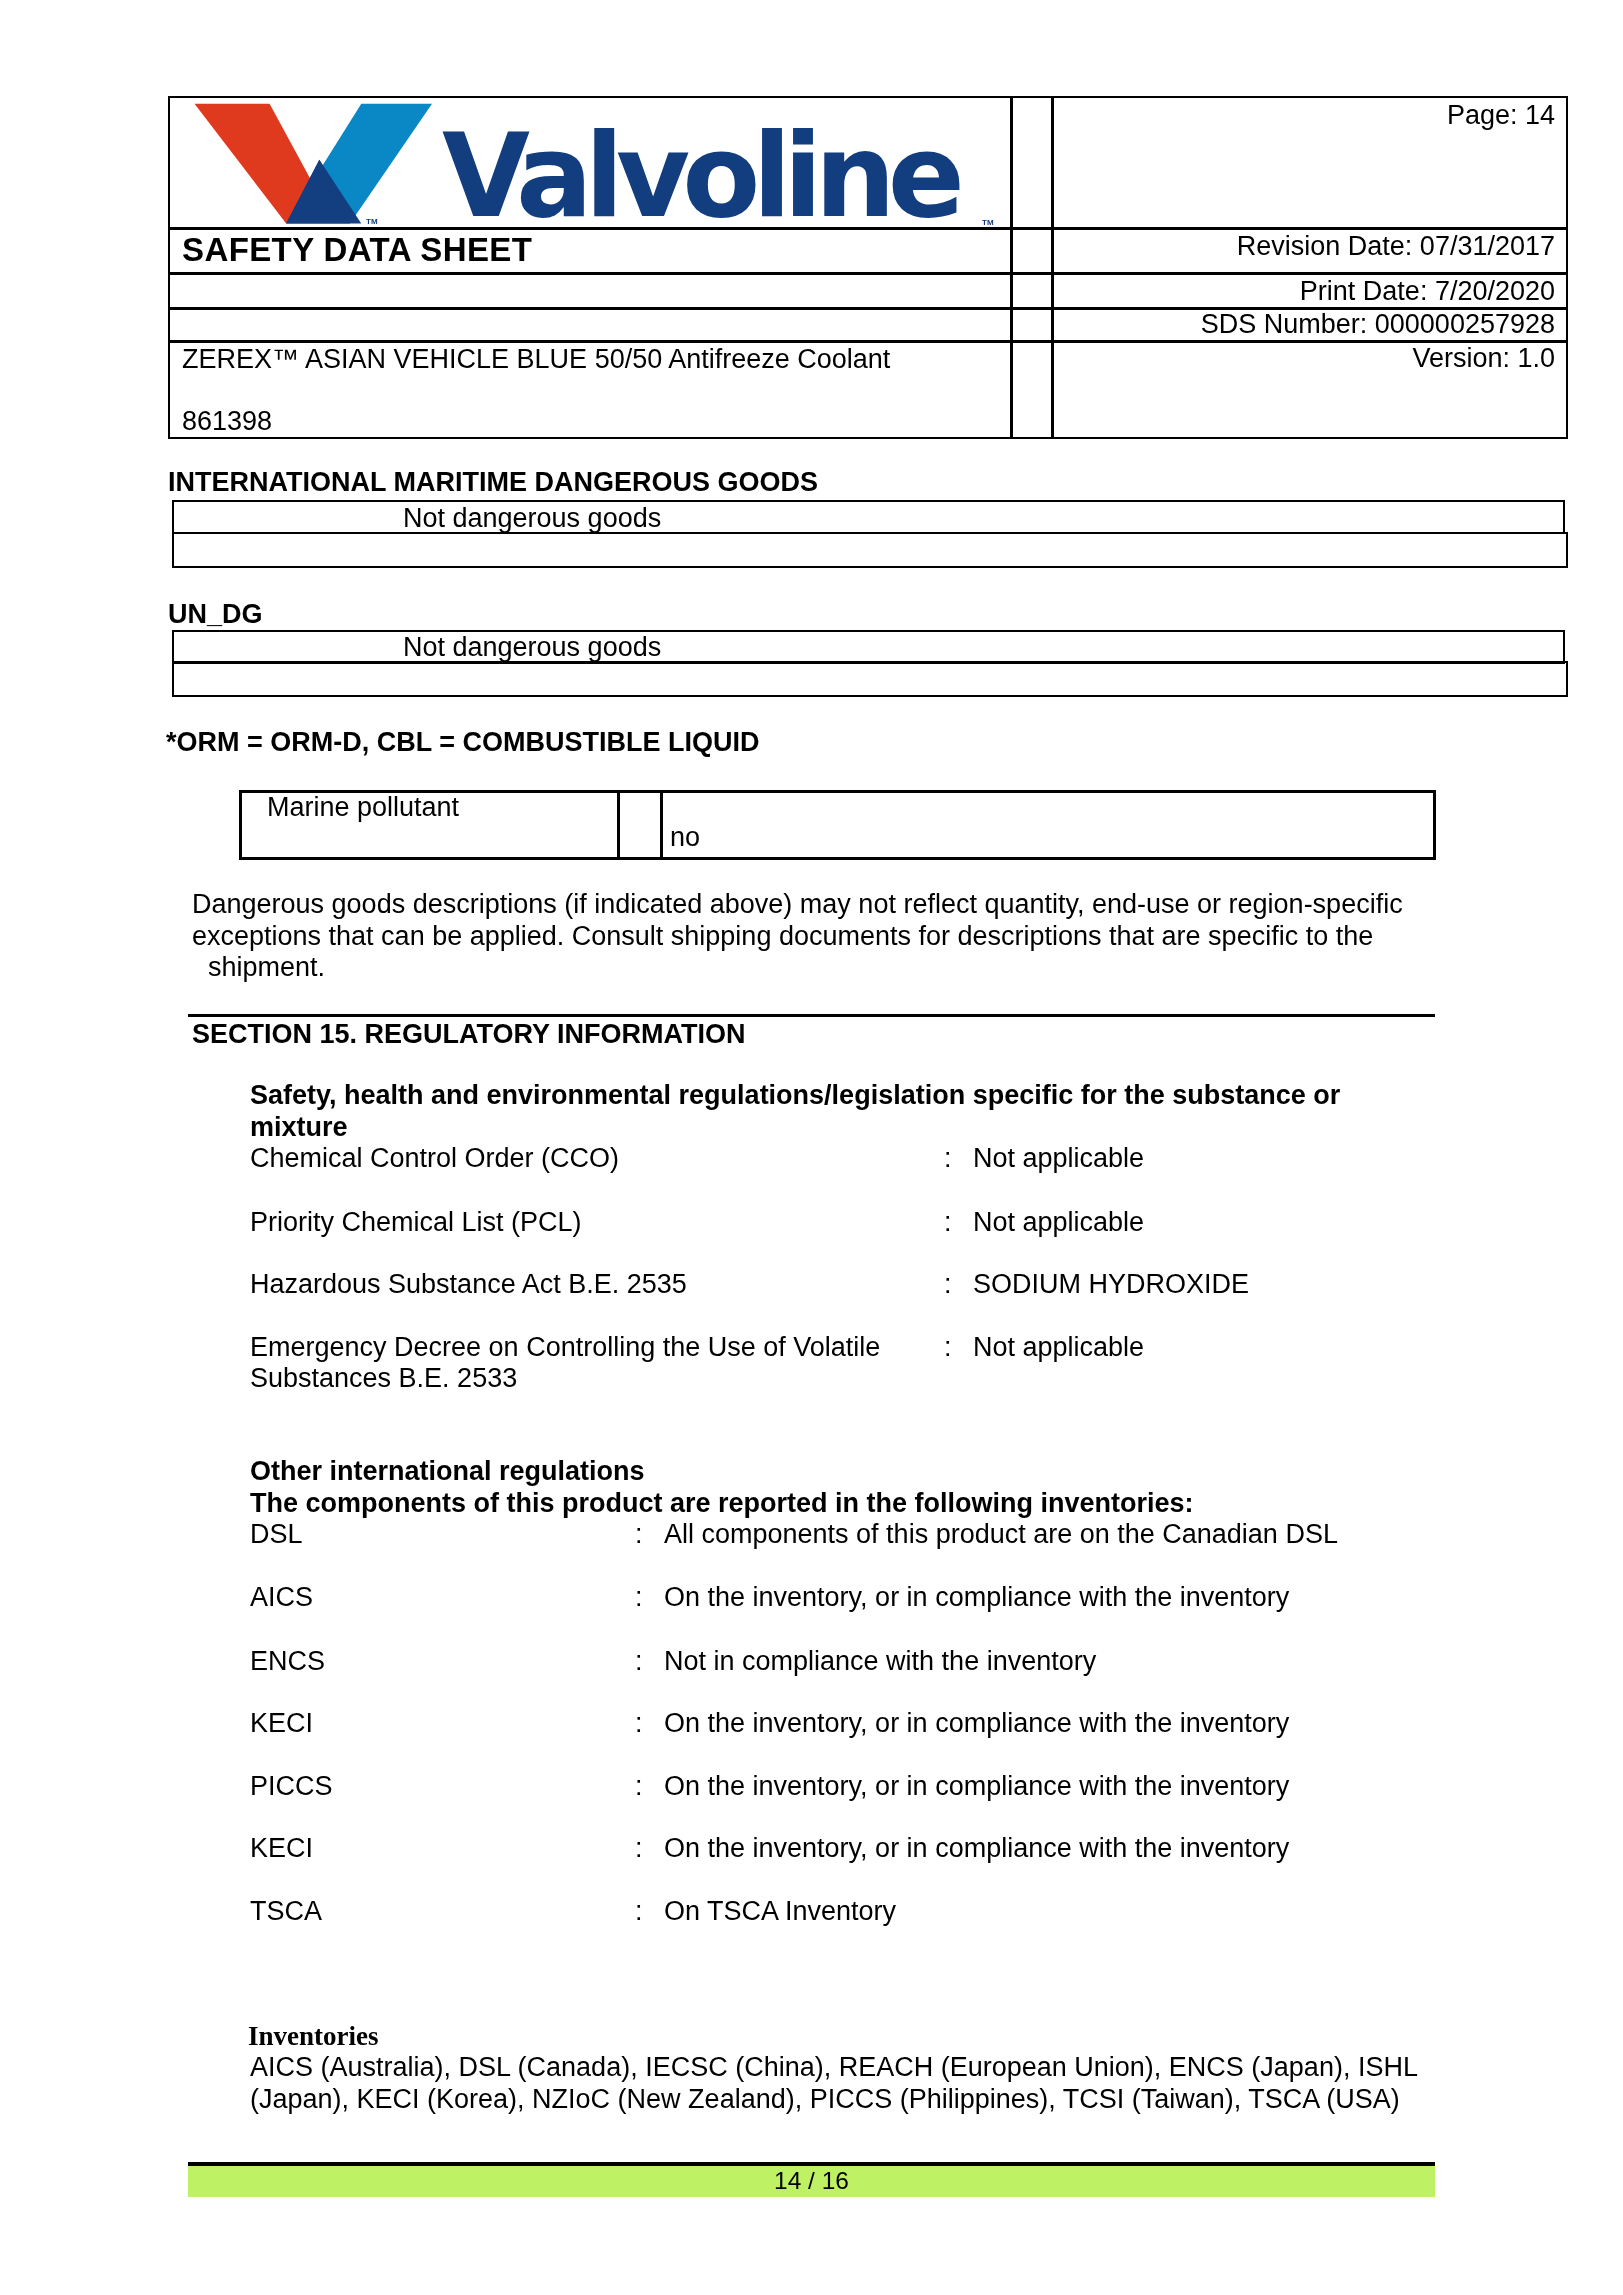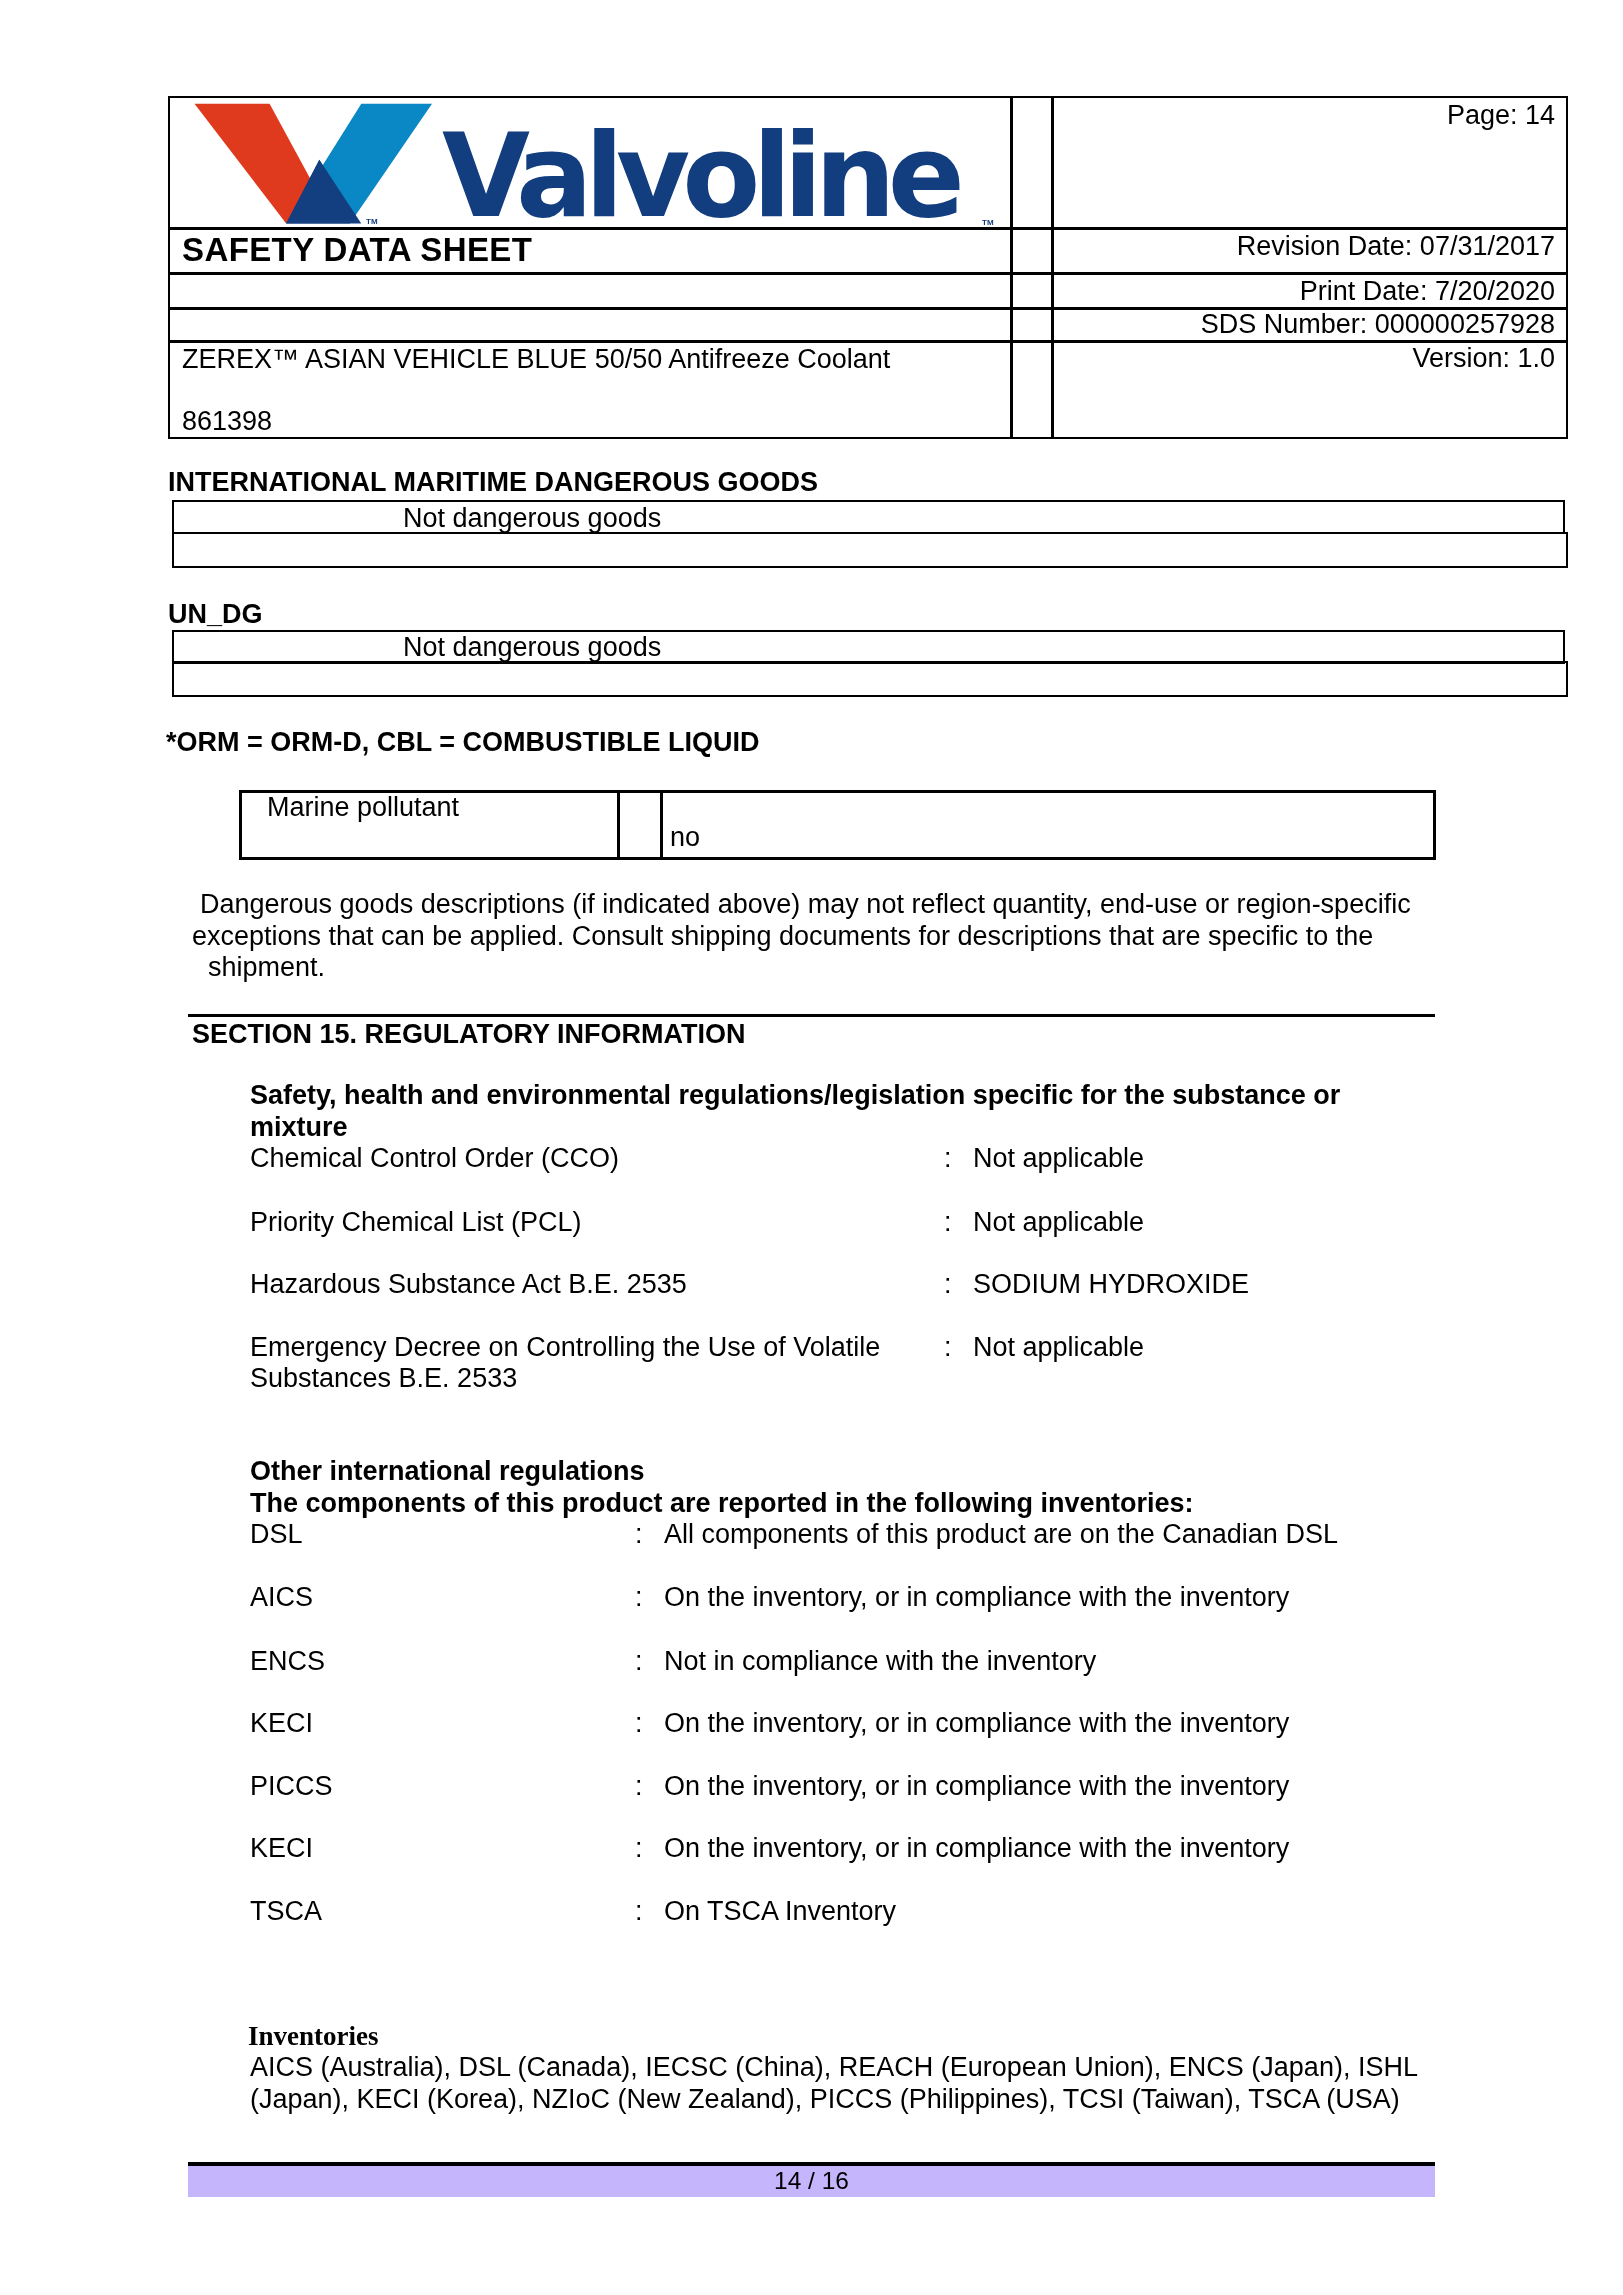--- a/index.html
+++ b/index.html
@@ -24,21 +24,21 @@
 
   .right { text-align: right; }
 
   
   .dg-row { position: absolute; border: 2.6px solid #000; box-sizing: border-box; }
   .rule { position: absolute; background: #000; }
 
   .marine { position: absolute; border: 3.5px solid #000; box-sizing: border-box; }
 
   .footer { position: absolute; left: 188px; top: 2162px; width: 1247px; height: 35px;
-    background: #c4b5fd; border-top: 4.4px solid #000; box-sizing: border-box; }
+    background: #bef264; border-top: 4.4px solid #000; box-sizing: border-box; }
   .footer span { display: block; text-align: center; font-size: 24.5px; line-height: 30px; }
 </style>
 </head>
 <body>
 
 <div>
   <div class="hdr-box" style="left:168px; top:96px; width:1400px; height:343px;"></div>
 
   <div class="vline" style="left:1010px; top:96px; height:343px;"></div>
   <div class="vline" style="left:1051px; top:96px; height:343px;"></div>
@@ -90,21 +90,21 @@
 
 <div>
   <div class="marine" style="left:239px; top:790px; width:1197px; height:70px;"></div>
   <div class="vline" style="left:617px; top:790px; height:70px; width:2.6px;"></div>
   <div class="vline" style="left:660px; top:790px; height:70px; width:2.6px;"></div>
   <div class="abs txt" style="left:250px; top:791px;margin-left:17px;">Marine pollutant</div>
   <div class="abs txt" style="left:670px; top:821px;">no</div>
 </div>
 
 <div>
-  <div class="abs txt" style="left:192px; top:888px;margin-left:8px;">Dangerous goods descriptions (if indicated above) may not reflect quantity, end-use or region-specific</div>
+  <div class="abs txt" style="left:192px; top:888px;">Dangerous goods descriptions (if indicated above) may not reflect quantity, end-use or region-specific</div>
   <div class="abs txt" style="left:192px; top:920px;">exceptions that can be applied.  Consult shipping documents for descriptions that are specific to the</div>
   <div class="abs txt" style="left:208px; top:951px;">shipment.</div>
 </div>
 
 <div class="rule" style="left:188px; top:1014px; width:1247px; height:2.6px;"></div>
 <div class="abs txt bold" style="left:192px; top:1018px;">SECTION 15. REGULATORY INFORMATION</div>
 
 <div>
   <div class="abs txt bold" style="left:250px; top:1079px;">Safety, health and environmental regulations/legislation specific for the substance or</div>
   <div class="abs txt bold" style="left:250px; top:1111px;">mixture</div>

